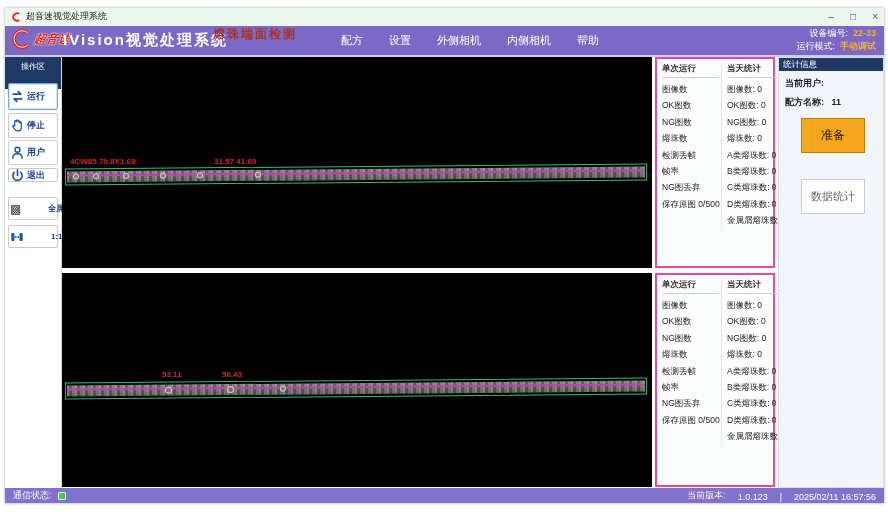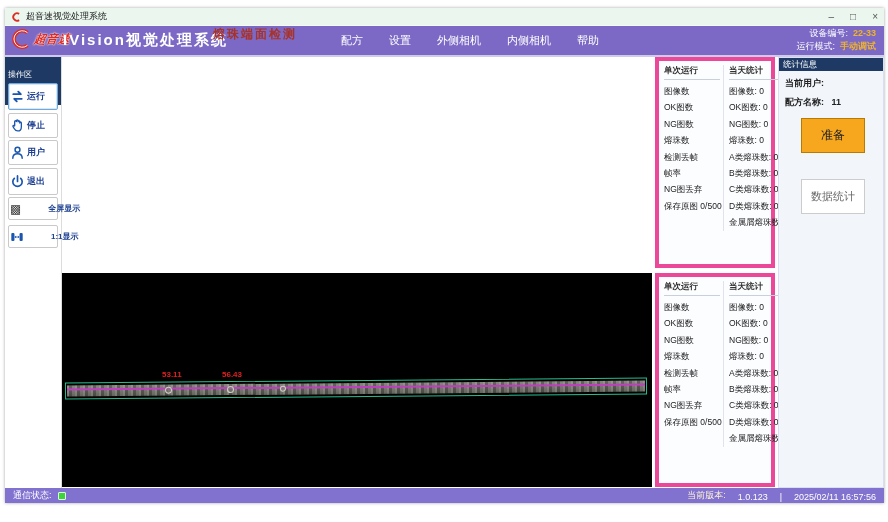--- a/index.html
+++ b/index.html
@@ -26,21 +26,21 @@
   .menu span{font-size:11px;color:#ffffff;cursor:default;white-space:nowrap;}
   .device-info{position:absolute;right:8px;top:1px;font-size:9px;line-height:13px;text-align:right;}
   .device-info .lbl{color:#ffffff;margin-right:5px;}
   .device-info .val{color:#f0b429;font-weight:bold;}
   
   .content{position:absolute;top:49px;left:0;right:0;bottom:15px;background:#fff;}
   
   .sidebar{position:absolute;left:0;top:0;width:57px;height:100%;background:#ffffff;
     border-right:1px solid #dcdcdc;box-sizing:border-box;}
   .side-header{height:24px;background:#1e3a64;color:#fff;font-size:8px;line-height:12px;
-    padding:12px 3px;white-space:nowrap;}
+    padding:4px 3px;white-space:nowrap;text-align:center;}
   .side-btn{position:absolute;left:3px;width:50px;background:#fff;border:1px solid #c9c9c9;
     border-radius:2px;display:flex;align-items:center;gap:2px;padding:0 1px;box-sizing:border-box;cursor:pointer;}
   .side-btn.active{border-color:#6fa8dc;box-shadow:inset 0 0 0 1px #d7e7f7;}
   .side-btn .lbl{font-size:9px;font-weight:bold;color:#1c3f91;white-space:nowrap;}
   .side-btn .lbl.small{font-size:8px;margin-left:25px;}
   .side-btn svg{flex:0 0 auto;}
   .glyph-icon{font-family:"DejaVu Sans", sans-serif;font-size:12px;color:#3c3c3c;line-height:12px;}
   
   .cam{position:absolute;left:57px;width:590px;background:#000;overflow:hidden;}
   .cam1{top:0;height:211px;}
@@ -48,21 +48,21 @@
   .seam{position:absolute;left:3px;right:5px;height:17px;transform:rotate(-0.5deg);}
   .seam-rect{position:absolute;inset:0;border:1px solid #27bd8f;}
   .seam-band{position:absolute;left:2px;right:2px;top:3px;height:11px;
     background-image:repeating-linear-gradient(90deg,rgba(255,255,255,.16) 0 2px,rgba(0,0,0,.22) 2px 5px,rgba(255,255,255,.05) 5px 8px),
       linear-gradient(#82827a,#5e5e56);}
   .seam-line{position:absolute;left:2px;right:2px;top:6px;height:2px;background:#c03fc0;}
   .seam-dot{position:absolute;top:5px;width:6px;height:6px;border:1px solid #cfd0c4;
     border-radius:50%;background:rgba(130,130,120,.55);box-sizing:border-box;}
   .anno{position:absolute;color:#e21f1f;font-size:8px;font-weight:bold;white-space:nowrap;}
   
-  .stats{position:absolute;left:650px;width:120px;background:#fcfdff;border:4px solid #ec4899;box-sizing:border-box;}
+  .stats{position:absolute;left:650px;width:120px;background:#fcfdff;border:2px solid #ec4899;box-sizing:border-box;}
   .stats1{top:0;height:211px;}
   .stats2{top:216px;height:214px;}
   .col-left{position:absolute;left:5px;top:4px;width:56px;}
   .col-right{position:absolute;left:64px;top:4px;width:54px;border-left:1px solid #dde3ef;padding-left:5px;}
   .group-title{font-size:8.5px;font-weight:bold;color:#333;border-bottom:1px solid #c9cfdd;
     padding-bottom:2px;margin-bottom:3px;white-space:nowrap;}
   .srow{font-size:8.5px;color:#222;line-height:16.4px;white-space:nowrap;}
   
   .info{position:absolute;left:773px;top:0;width:106px;height:431px;background:#f2f6fb;
     border:1px solid #d7dff0;box-sizing:border-box;}
@@ -145,21 +145,21 @@
       </div>
 
       <div class="side-btn" style="top:83px;height:25px;">
         <svg width="15" height="15" viewBox="0 0 16 16">
           <circle cx="8" cy="5" r="2.6" stroke="#1a56ae" stroke-width="1.6" fill="none"></circle>
           <path d="M3 14c0-3.2 2.2-4.8 5-4.8s5 1.6 5 4.8" stroke="#1a56ae" stroke-width="1.6" fill="none" stroke-linecap="round"></path>
         </svg>
         <span class="lbl">用户</span>
       </div>
 
-      <div class="side-btn" style="top:111px;height:27px;">
+      <div class="side-btn" style="top:111px;height:14px;">
         <svg width="15" height="15" viewBox="0 0 16 16">
           <path d="M8 2v6" stroke="#1a56ae" stroke-width="1.8" stroke-linecap="round"></path>
           <path d="M4.6 4.6a5 5 0 1 0 6.8 0" stroke="#1a56ae" stroke-width="1.8" fill="none" stroke-linecap="round"></path>
         </svg>
         <span class="lbl">退出</span>
       </div>
 
       <div class="side-btn" style="top:140px;height:23px;">
         <span class="glyph-icon">▩</span>
         <span class="lbl small">全屏显示</span>
@@ -168,20 +168,35 @@
       <div class="side-btn" style="top:168px;height:23px;">
         <svg width="14" height="14" viewBox="0 0 16 16">
           <rect x="1.5" y="3.5" width="3.6" height="9" rx="1.2" fill="#1a56ae"></rect>
           <rect x="10.9" y="3.5" width="3.6" height="9" rx="1.2" fill="#1a56ae"></rect>
           <path d="M5.8 8h4.4M6.8 6.8L5.6 8l1.2 1.2M9.2 6.8L10.4 8 9.2 9.2" stroke="#1a56ae" stroke-width="1" fill="none"></path>
         </svg>
         <span class="lbl small">1:1显示</span>
       </div>
     </div>
 
+    <div class="cam cam1">
+      <span class="anno" style="left:8px;top:100px;">4CW85.70.8X1.69</span>
+      <span class="anno" style="left:152px;top:100px;">31.57 41.69</span>
+      <div class="seam" style="top:109px;">
+        <div class="seam-band"></div>
+        <div class="seam-line"></div>
+        <div class="seam-rect"></div>
+        <div class="seam-dot" style="left:8px;"></div>
+        <div class="seam-dot" style="left:28px;"></div>
+        <div class="seam-dot" style="left:58px;"></div>
+        <div class="seam-dot" style="left:95px;"></div>
+        <div class="seam-dot" style="left:132px;"></div>
+        <div class="seam-dot" style="left:190px;"></div>
+      </div>
+    </div>
 
     <div class="cam cam2">
       <span class="anno" style="left:100px;top:97px;">53.11</span>
       <span class="anno" style="left:160px;top:97px;">56.43</span>
       <div class="seam" style="top:107px;">
         <div class="seam-band"></div>
         <div class="seam-line"></div>
         <div class="seam-rect"></div>
         <div class="seam-dot" style="left:100px;width:7px;height:7px;"></div>
         <div class="seam-dot" style="left:162px;width:7px;height:7px;"></div>

